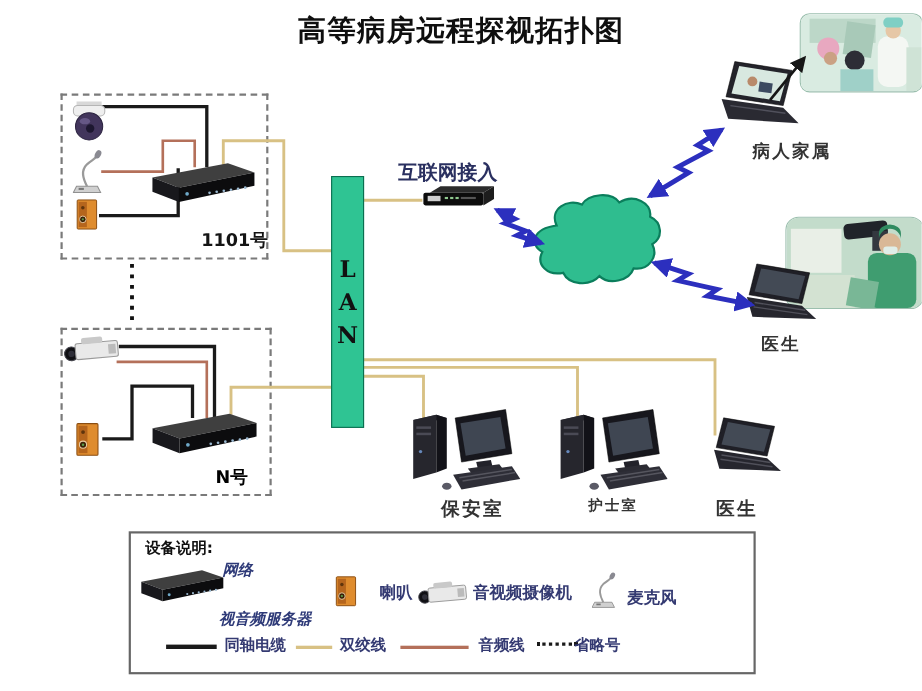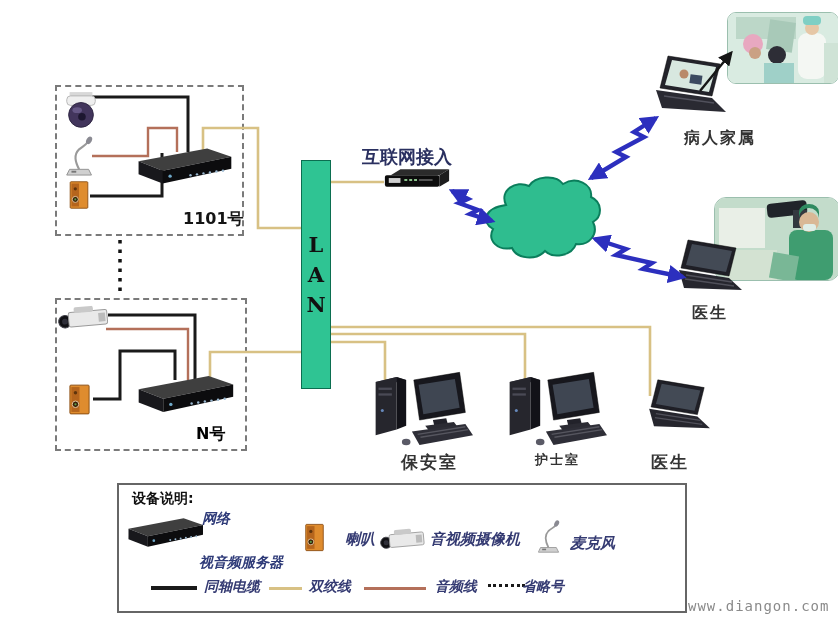--- a/index.html
+++ b/index.html
@@ -12,32 +12,33 @@
            border:1px solid #0b6e50;display:flex;flex-direction:column;align-items:center;
            justify-content:center;gap:9px;z-index:6;}
   .lan-bar span{font-family:"DejaVu Serif","Liberation Serif",serif;font-weight:700;
                 font-size:21px;color:#111;line-height:1;}
   .title{position:absolute;left:0;right:0;top:10px;text-align:center;font-size:26px;
          font-weight:700;color:#0f0f0f;letter-spacing:1px;z-index:10;}
   .legend{position:absolute;left:117px;top:483px;width:566px;height:126px;
           border:2px solid #666;background:#fff;z-index:8;}
   .legend .hd{position:absolute;left:13px;top:5px;font-size:14px;font-weight:700;color:#101010;}
   .legend .dev-lbl{position:absolute;font-size:14px;font-weight:700;font-style:italic;color:#2e3a78;}
-  .legend .ln-lbl{position:absolute;font-size:14px;font-weight:700;color:#343a72;font-style:italic;}
+  .legend .ln-lbl{position:absolute;font-size:14px;font-weight:700;color:#343a72;}
   .legend .swatch{position:absolute;}
   .photo{position:absolute;border:1px solid #9bbfae;border-radius:9px;overflow:hidden;z-index:4;}
   .watermark{position:absolute;left:688px;top:598px;font-family:"DejaVu Sans Mono","Liberation Mono",monospace;
              font-size:14px;color:#8a8a8a;letter-spacing:1px;z-index:10;}
   svg.layer{position:absolute;left:0;top:0;z-index:5;}
 </style>
 </head>
 <body>
 
 <div class="stage">
 
+  <div class="title">高等病房远程探视拓扑图</div>
 
   <div class="dashed-box" style="left:55px;top:85px;width:185px;height:147px;"></div>
   <div class="dashed-box" style="left:55px;top:298px;width:188px;height:149px;"></div>
 
   <div class="lan-bar" style="background: rgb(47, 196, 147);">
     <span>L</span>
     <span>A</span>
     <span>N</span>
   </div>
 
@@ -265,14 +266,13 @@
     <div class="swatch" style="left: 150px; top: 102px; width: 33px; height: 2.6px; background: rgb(216, 193, 132);"></div>
     <div class="ln-lbl" style="left:190px;top:93px;">双绞线</div>
 
     <div class="swatch" style="left: 245px; top: 102px; width: 62px; height: 2.6px; background: rgb(180, 112, 90);"></div>
     <div class="ln-lbl" style="left:316px;top:93px;">音频线</div>
 
     <div class="swatch" style="left:369px;top:99px;width:37px;border-top:3.4px dotted #1a1a1a;"></div>
     <div class="ln-lbl" style="left:403px;top:93px;">省略号</div>
   </div>
 
-  <div class="watermark">www.diangon.com</div>
 </div>
 
 </body></html>

